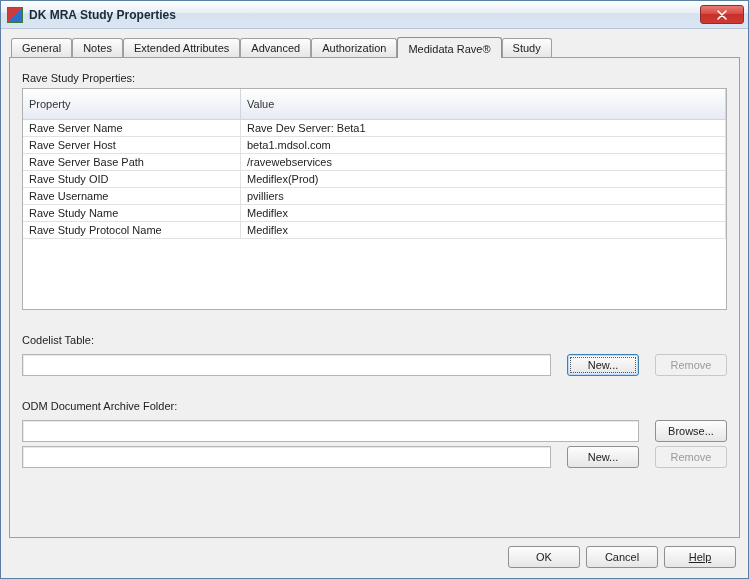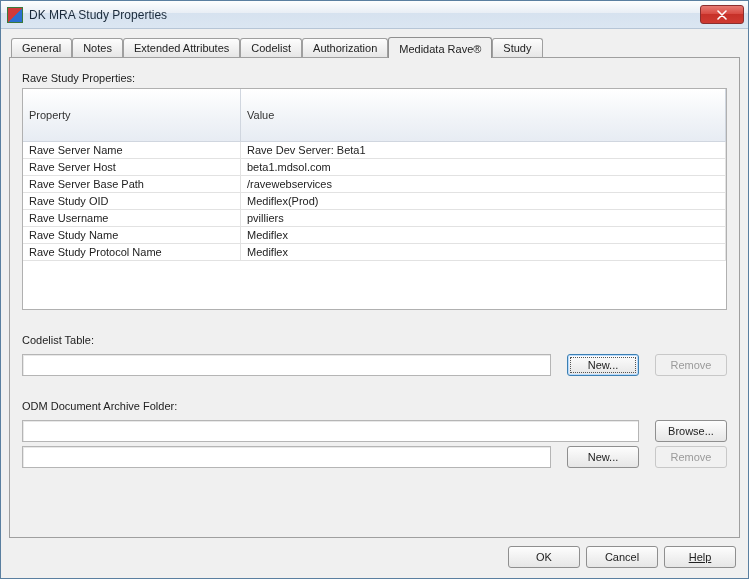--- a/index.html
+++ b/index.html
@@ -15,20 +15,21 @@
     background: #f0f0f0;
     display: flex; flex-direction: column;
   }
   .titlebar {
     height: 28px;
     background: linear-gradient(to bottom, #fdfefe 0%, #e8eef5 45%, #d6e2ef 46%, #dbe6f2 100%);
     border-bottom: 1px solid #b6c5d6;
     display: flex; align-items: center;
     padding: 0 2px 0 6px;
     gap: 6px;
+    font-weight: bold;
   }
   .titlebar .appicon {
     width: 16px; height: 16px;
     border: 1px solid #3a7a3a;
     background:
       linear-gradient(135deg, #cf3a3a 0 50%, transparent 50%),
       linear-gradient(-45deg, #2a6fcf 0 50%, transparent 50%),
       #3aa03a;
   }
   .titlebar .title {
@@ -96,21 +97,21 @@
     background: #fff;
     height: 222px;
     display: flex; flex-direction: column;
   }
   .grid-header {
     display: flex;
     background: linear-gradient(to bottom, #ffffff, #f0f3f7 60%, #e7ecf3);
     border-bottom: 1px solid #d0d6df;
   }
   .grid-header .col {
-    padding: 20px 6px;
+    padding: 9px 6px;
     border-right: 1px solid #d0d6df;
     color: #333;
   }
   .col-prop { width: 218px; }
   .col-val  { flex: 1; }
   .grid-body { flex:1; overflow:auto; }
   .grid-row {
     display: flex;
     border-bottom: 1px solid #e2e2e2;
   }
@@ -181,21 +182,21 @@
       </svg>
     </div>
   </div>
 
   <div class="client">
 
     <div class="tab-strip">
       <div class="tab">General</div>
       <div class="tab">Notes</div>
       <div class="tab">Extended Attributes</div>
-      <div class="tab">Codelist</div>
+      <div class="tab">Advanced</div>
       <div class="tab">Authorization</div>
       <div class="tab active">Medidata Rave®</div>
       <div class="tab">Study</div>
     </div>
 
     <div class="tab-panel">
 
       <div class="section-label">Rave Study Properties:</div>
 
       <div class="grid">

